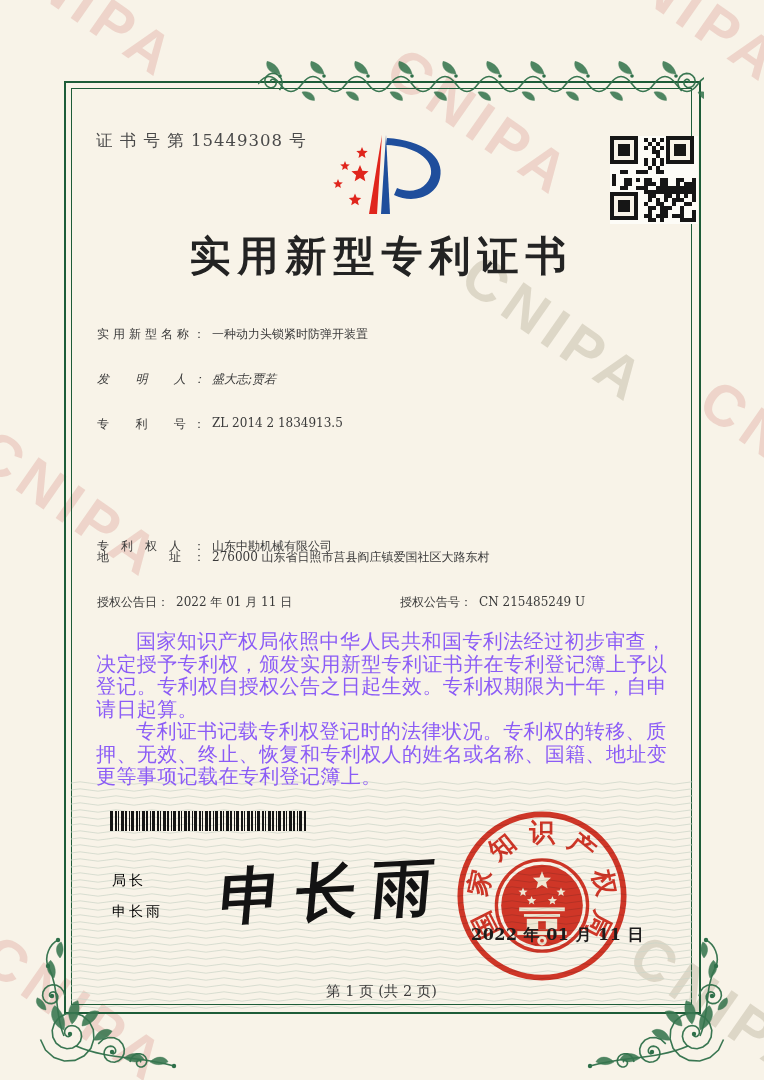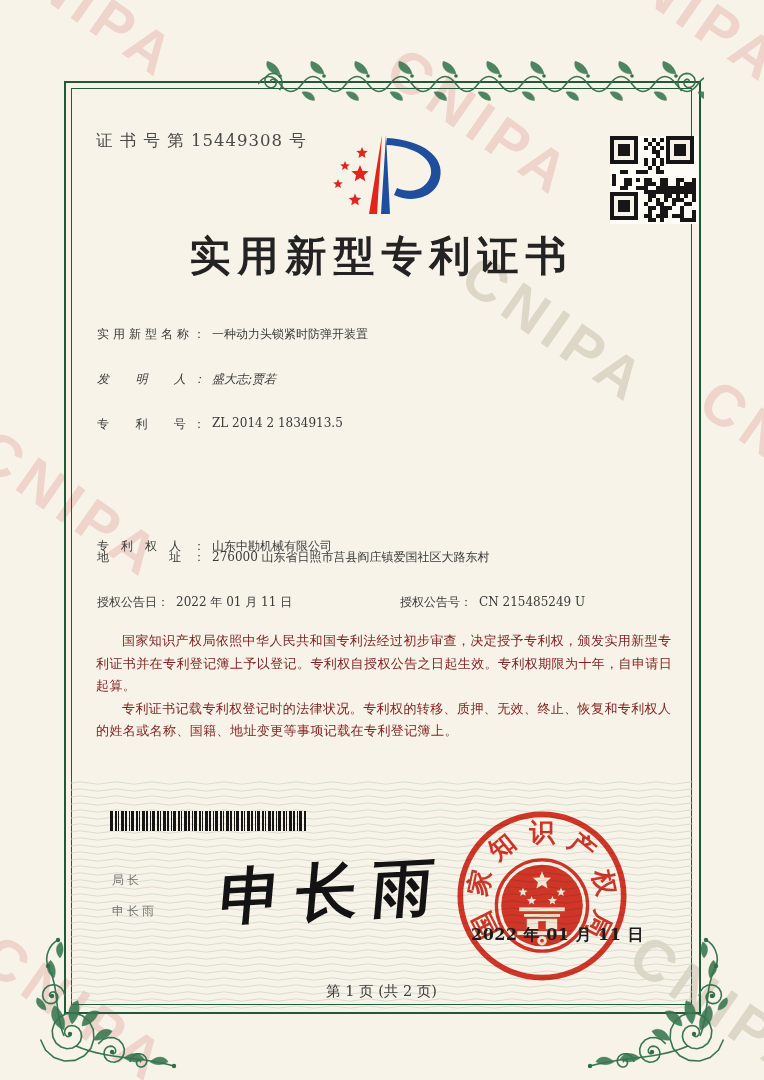--- a/index.html
+++ b/index.html
@@ -21,25 +21,25 @@
   .leaf{fill:#37764f;opacity:.88;stroke:#2e6f49;stroke-width:.4;}
   .berry{fill:#2e6f49;}
   .cert-no{left:96px;top:130px;font-size:16.5px;letter-spacing:1px;color:#4a4a4a;z-index:2;}
   .title{left:65px;top:229px;width:633px;text-align:center;font-size:41px;font-weight:bold;
          letter-spacing:7px;color:#232323;z-index:2;}
   .field{left:97px;width:580px;font-size:12px;z-index:2;white-space:nowrap;}
   .flabel{display:inline-block;width:108px;text-align:justify;text-align-last:justify;
           text-justify:inter-character;vertical-align:top;}
   .fvalue{margin-left:7px;}
   .grant2{position:absolute;left:303px;top:0;}
-  .paras{left:96px;top:630px;width:578px;font-size:13px;line-height:22.5px;color:#7f1d1d;z-index:2;}
+  .paras{left:96px;top:630px;width:578px;font-size:20px;line-height:22.5px;color:#8b5cf6;z-index:2;}
   .paras p{margin:0;text-indent:2em;letter-spacing:.4px;}
   #barcode{left:110px;top:811px;width:200px;height:20px;z-index:2;font-size:0;}
   #barcode i{display:inline-block;height:100%;background:#151515;vertical-align:top;}
-  .signer{left:112px;font-size:12px;letter-spacing:3px;color:#737373;z-index:4;}
+  .signer{left:112px;font-size:14px;letter-spacing:3px;color:#000000;z-index:4;}
   .signature{left:220px;top:850px;font-size:62px;font-weight:600;color:#131313;
              letter-spacing:14px;transform:rotate(-3deg) skewX(-8deg);z-index:4;}
   #seal{left:447px;top:801px;z-index:4;opacity:.93;mix-blend-mode:multiply;}
   .seal-char{font-size:27px;font-weight:bold;fill:#d2291b;font-family:"DejaVu Serif","Liberation Serif",serif;}
   .seal-date{left:471px;top:925px;width:180px;font-size:16px;font-weight:600;color:#1c1c1c;
              letter-spacing:.5px;z-index:5;white-space:nowrap;}
   .page-info{left:65px;top:982px;width:633px;text-align:center;font-size:14.5px;color:#3c3c3c;z-index:4;}
   .note-row{left:65px;top:1021px;width:633px;text-align:center;z-index:2;}
   .note-row span{display:inline-block;background:#fdfcf6;padding:5px 16px;font-size:15.5px;
                  letter-spacing:2px;color:#333;}

